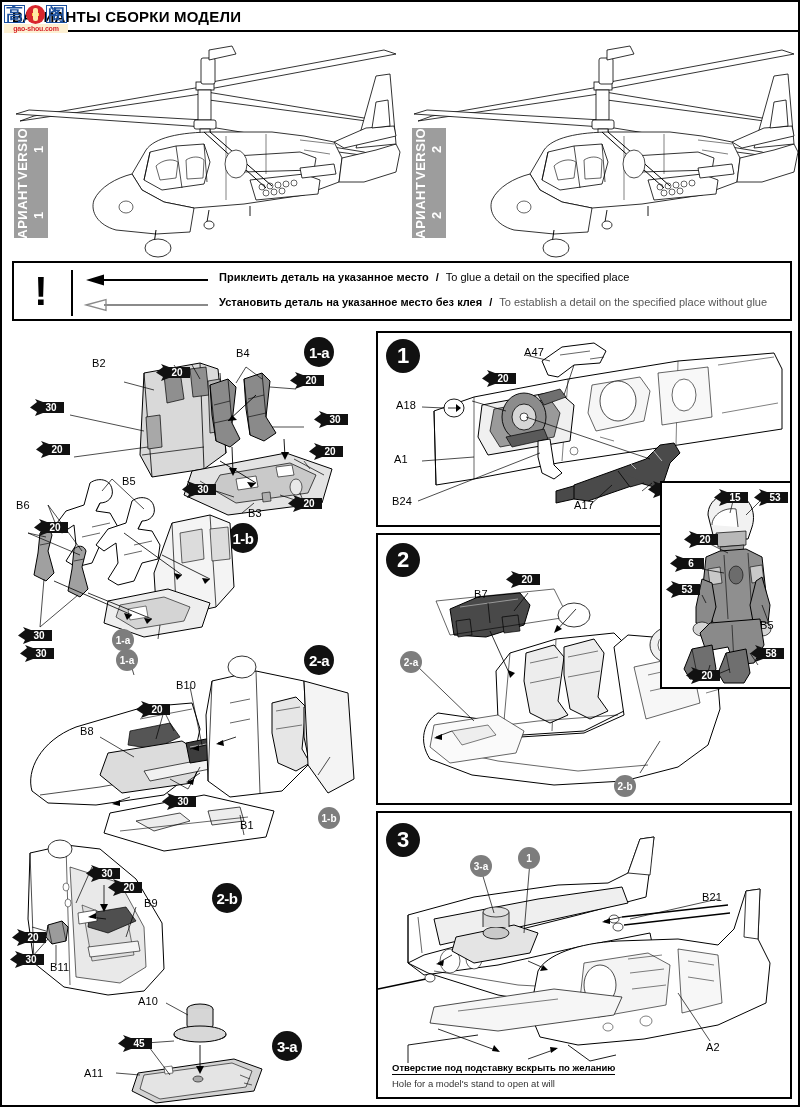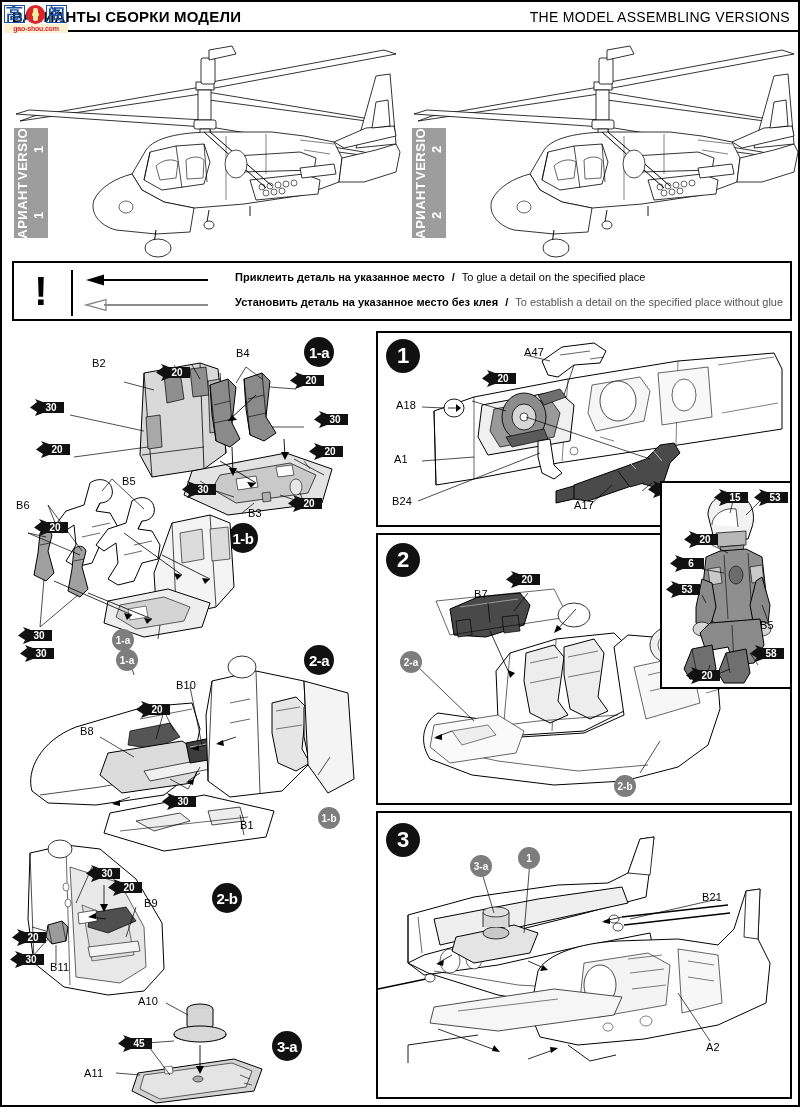--- a/index.html
+++ b/index.html
@@ -43,21 +43,21 @@
   .legend{position:absolute;left:10px;top:259px;width:780px;height:60px;
     border:2px solid #000;box-sizing:border-box;background:#fff;}
   .bang{position:absolute;left:16px;top:8px;width:22px;height:44px;
     font-size:40px;font-weight:bold;line-height:40px;text-align:center;}
   .legend-div{position:absolute;left:57px;top:7px;width:0;height:46px;border-left:2px solid #000;}
   .leg-row{position:absolute;left:70px;height:24px;}
   .leg-row.r1{top:8px;}
   .leg-row.r2{top:33px;}
   .leg-arrow{position:absolute;left:0;top:2px;width:125px;height:14px;}
   .leg-txt{position:absolute;left:135px;top:0px;white-space:nowrap;font-size:11px;}
-  .leg-ru{font-weight:bold;margin-left:16px;}
+  .leg-ru{font-weight:bold;}
   .leg-sep{padding:0 7px;font-weight:bold;}
   .leg-en{font-weight:normal;margin-top:24px;}
   .leg-row.r2 .leg-ru{font-weight:bold;}
   .leg-row.r2 .leg-en{color:#555;}
 
   
   .main{position:absolute;left:2px;top:325px;width:796px;height:780px;}
   .col-left{position:absolute;left:0;top:0;width:364px;height:780px;}
   .col-right{position:absolute;left:364px;top:0;width:432px;height:780px;}
 
@@ -91,21 +91,20 @@
   svg{overflow:visible;}
   .ln{stroke:#000;fill:none;}
 </style>
 </head>
 <body>
 
 <div class="page">
 
   <div class="header">
     <div class="hdr-ru">ВАРИАНТЫ СБОРКИ МОДЕЛИ</div>
-    <div class="hdr-en">THE MODEL ASSEMBLING VERSIONS</div>
   </div>
 
   <div class="watermark">
     <div class="wm-glyphs">
       <div class="wm-ch">高</div>
       <div class="wm-seal"></div>
       <div class="wm-ch">阁</div>
     </div>
     <div class="wm-url">gao-shou.com</div>
   </div>
@@ -968,17 +967,21 @@
             <path d="M332 228 L300 180" stroke-width="0.7"></path>
 
             <path d="M30 250 L30 232 L100 222" stroke-width="0.9"></path>
             <path d="M190 232 L212 248 L238 242" stroke-width="0.9"></path>
           </g>
         </svg>
 
         <div class="plabel" style="left:324px;top:78px;">B21</div>
         <div class="plabel" style="left:328px;top:228px;">A2</div>
 
+        <div class="note">
+          <div class="note-ru">Отверстие под подставку вскрыть по желанию</div>
+          <div class="note-en">Hole for a model's stand to open at will</div>
+        </div>
       </div>
 
     </div>
   </div>
 </div>
 
 </body></html>

